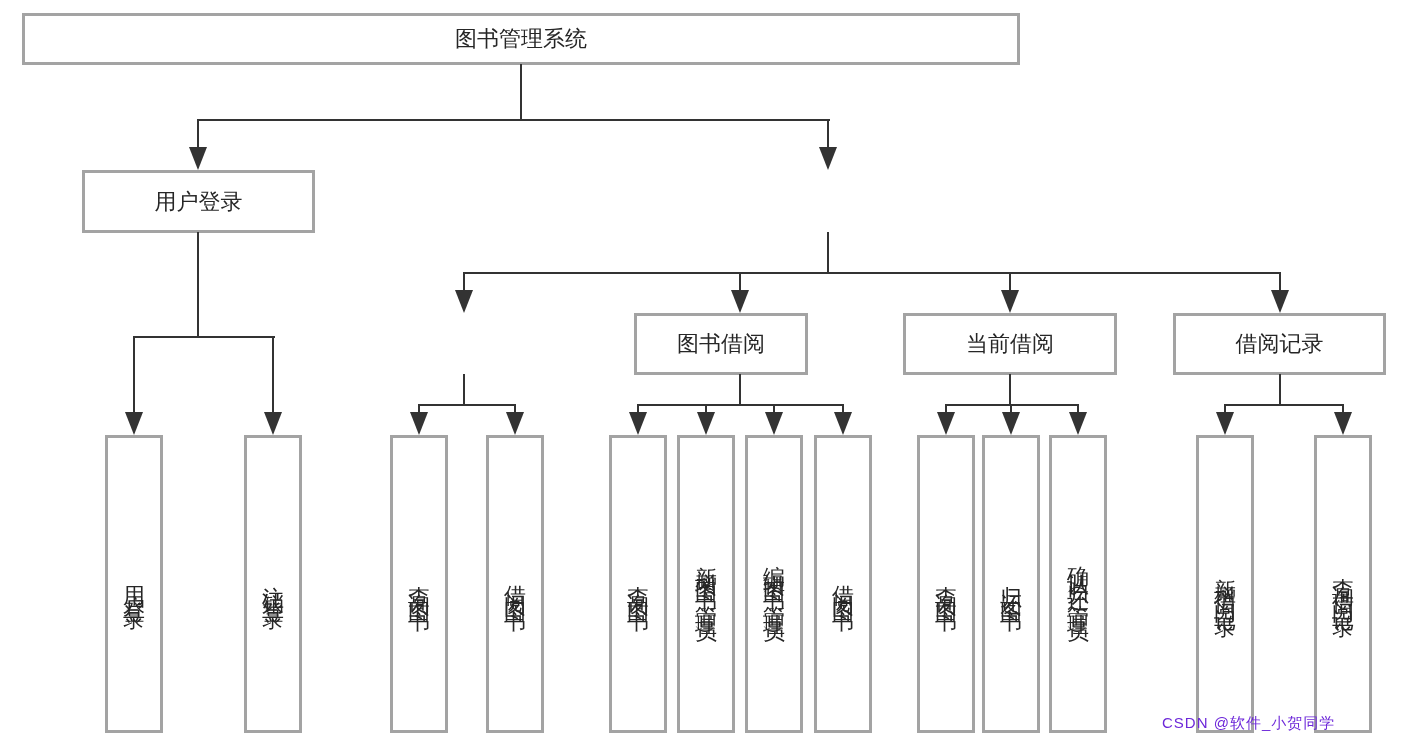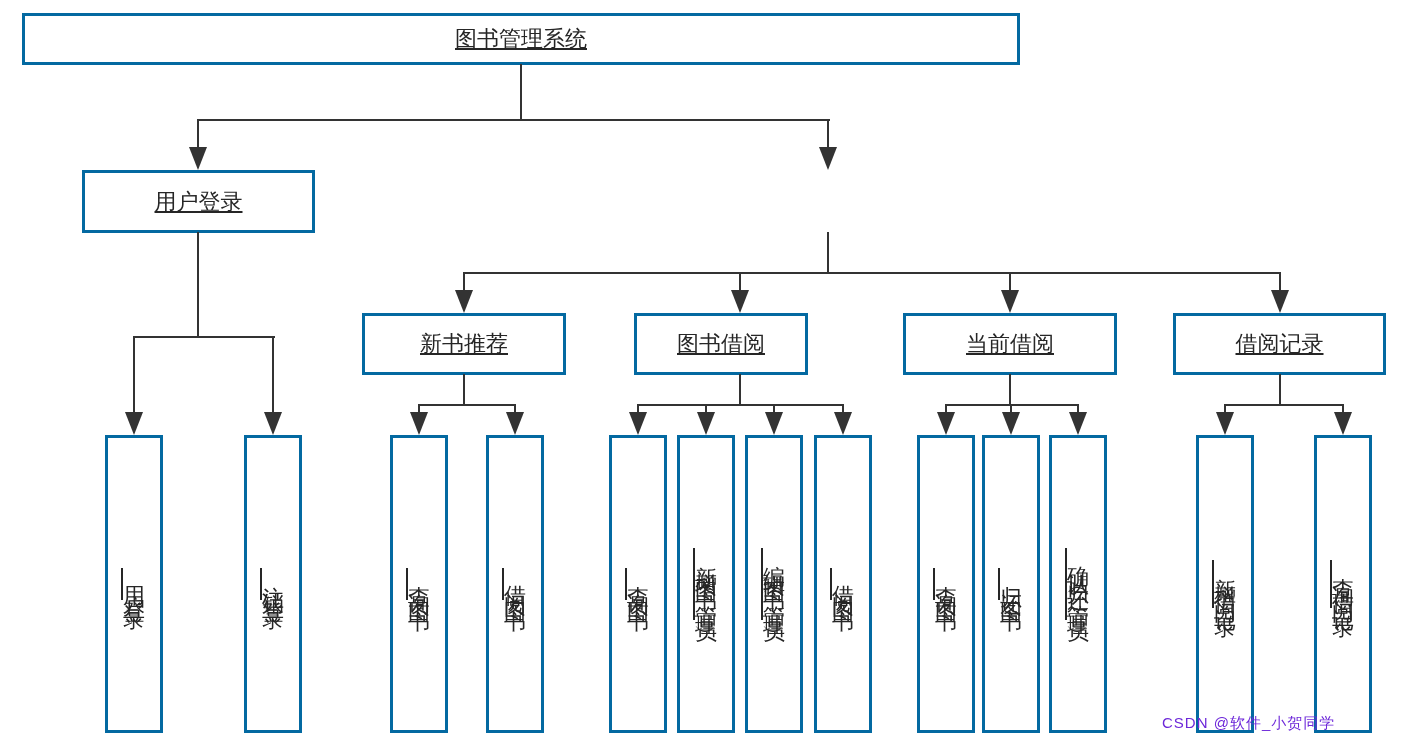--- a/index.html
+++ b/index.html
@@ -1,23 +1,23 @@
 <!DOCTYPE html>
 <html><head>
 <meta charset="utf-8">
 <style>
   html,body{margin:0;padding:0;background:#ffffff;}
   #canvas{
     position:relative;width:1405px;height:747px;background:#ffffff;overflow:hidden;
     font-family:"Liberation Sans","DejaVu Sans",sans-serif;color:#262626;
   }
   .box{
-    position:absolute;box-sizing:border-box;border:3px solid #0369a1;background:#ffffff;
+    position:absolute;box-sizing:border-box;border:3px solid #a3a3a3;background:#ffffff;
     display:flex;align-items:center;justify-content:center;
-    font-size:22px;line-height:1;white-space:nowrap;text-decoration:underline;
+    font-size:22px;line-height:1;white-space:nowrap;
   }
   .vbox{
     writing-mode:vertical-rl;text-orientation:upright;
     letter-spacing:8px;white-space:normal;line-height:1;
     display:flex;align-items:center;justify-content:center;
   }
   .hline,.vline{position:absolute;background:#333333;}
   .hline{height:2px;}
   .vline{width:2px;}
   .arrow{
@@ -33,21 +33,20 @@
 </head>
 <body>
 
 <div id="canvas">
 
   <div class="box" style="left:22px;top:13px;width:998px;height:52px;">图书管理系统</div>
 
   <div class="box" style="left:82px;top:170px;width:233px;height:63px;">用户登录</div>
 
 
-  <div class="box" style="left:362px;top:313px;width:204px;height:62px;">新书推荐</div>
 
   <div class="box" style="left:634px;top:313px;width:174px;height:62px;">图书借阅</div>
 
   <div class="box" style="left:903px;top:313px;width:214px;height:62px;">当前借阅</div>
 
   <div class="box" style="left:1173px;top:313px;width:213px;height:62px;">借阅记录</div>
 
   <div class="box vbox" style="left:105px;top:435px;width:58px;height:298px;">用户登录</div>
   <div class="box vbox" style="left:244px;top:435px;width:58px;height:298px;">注销登录</div>
 

